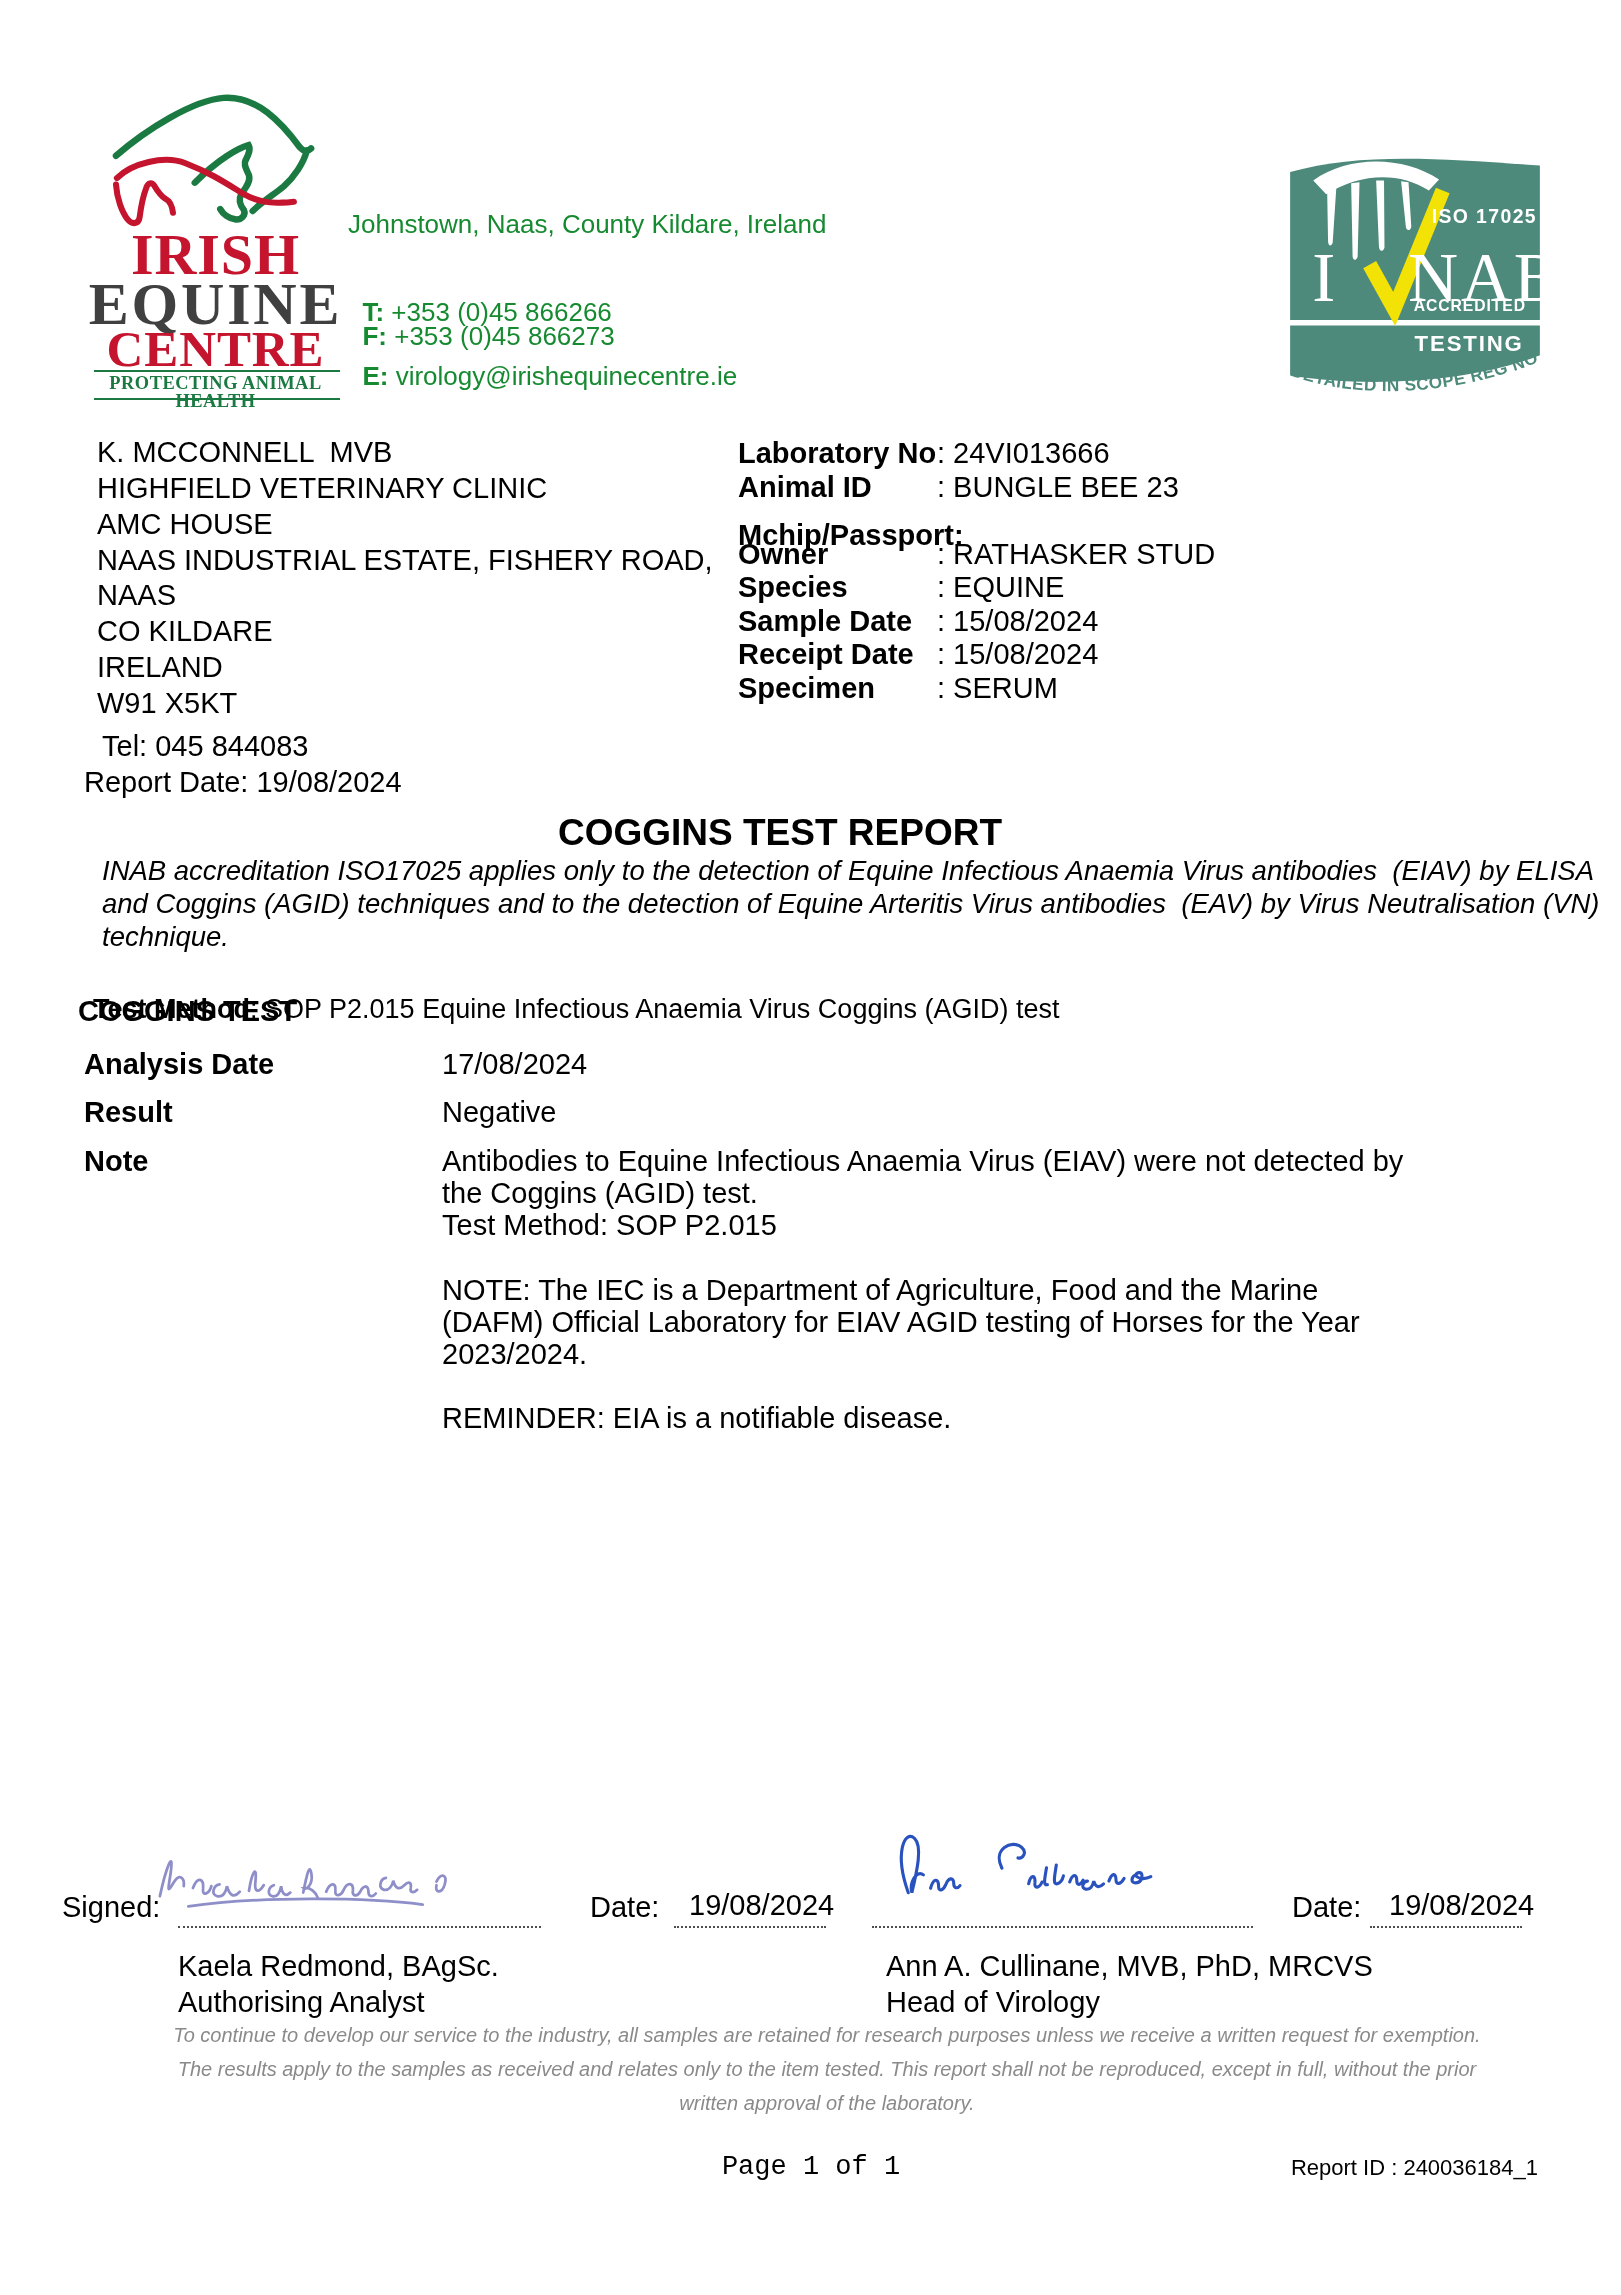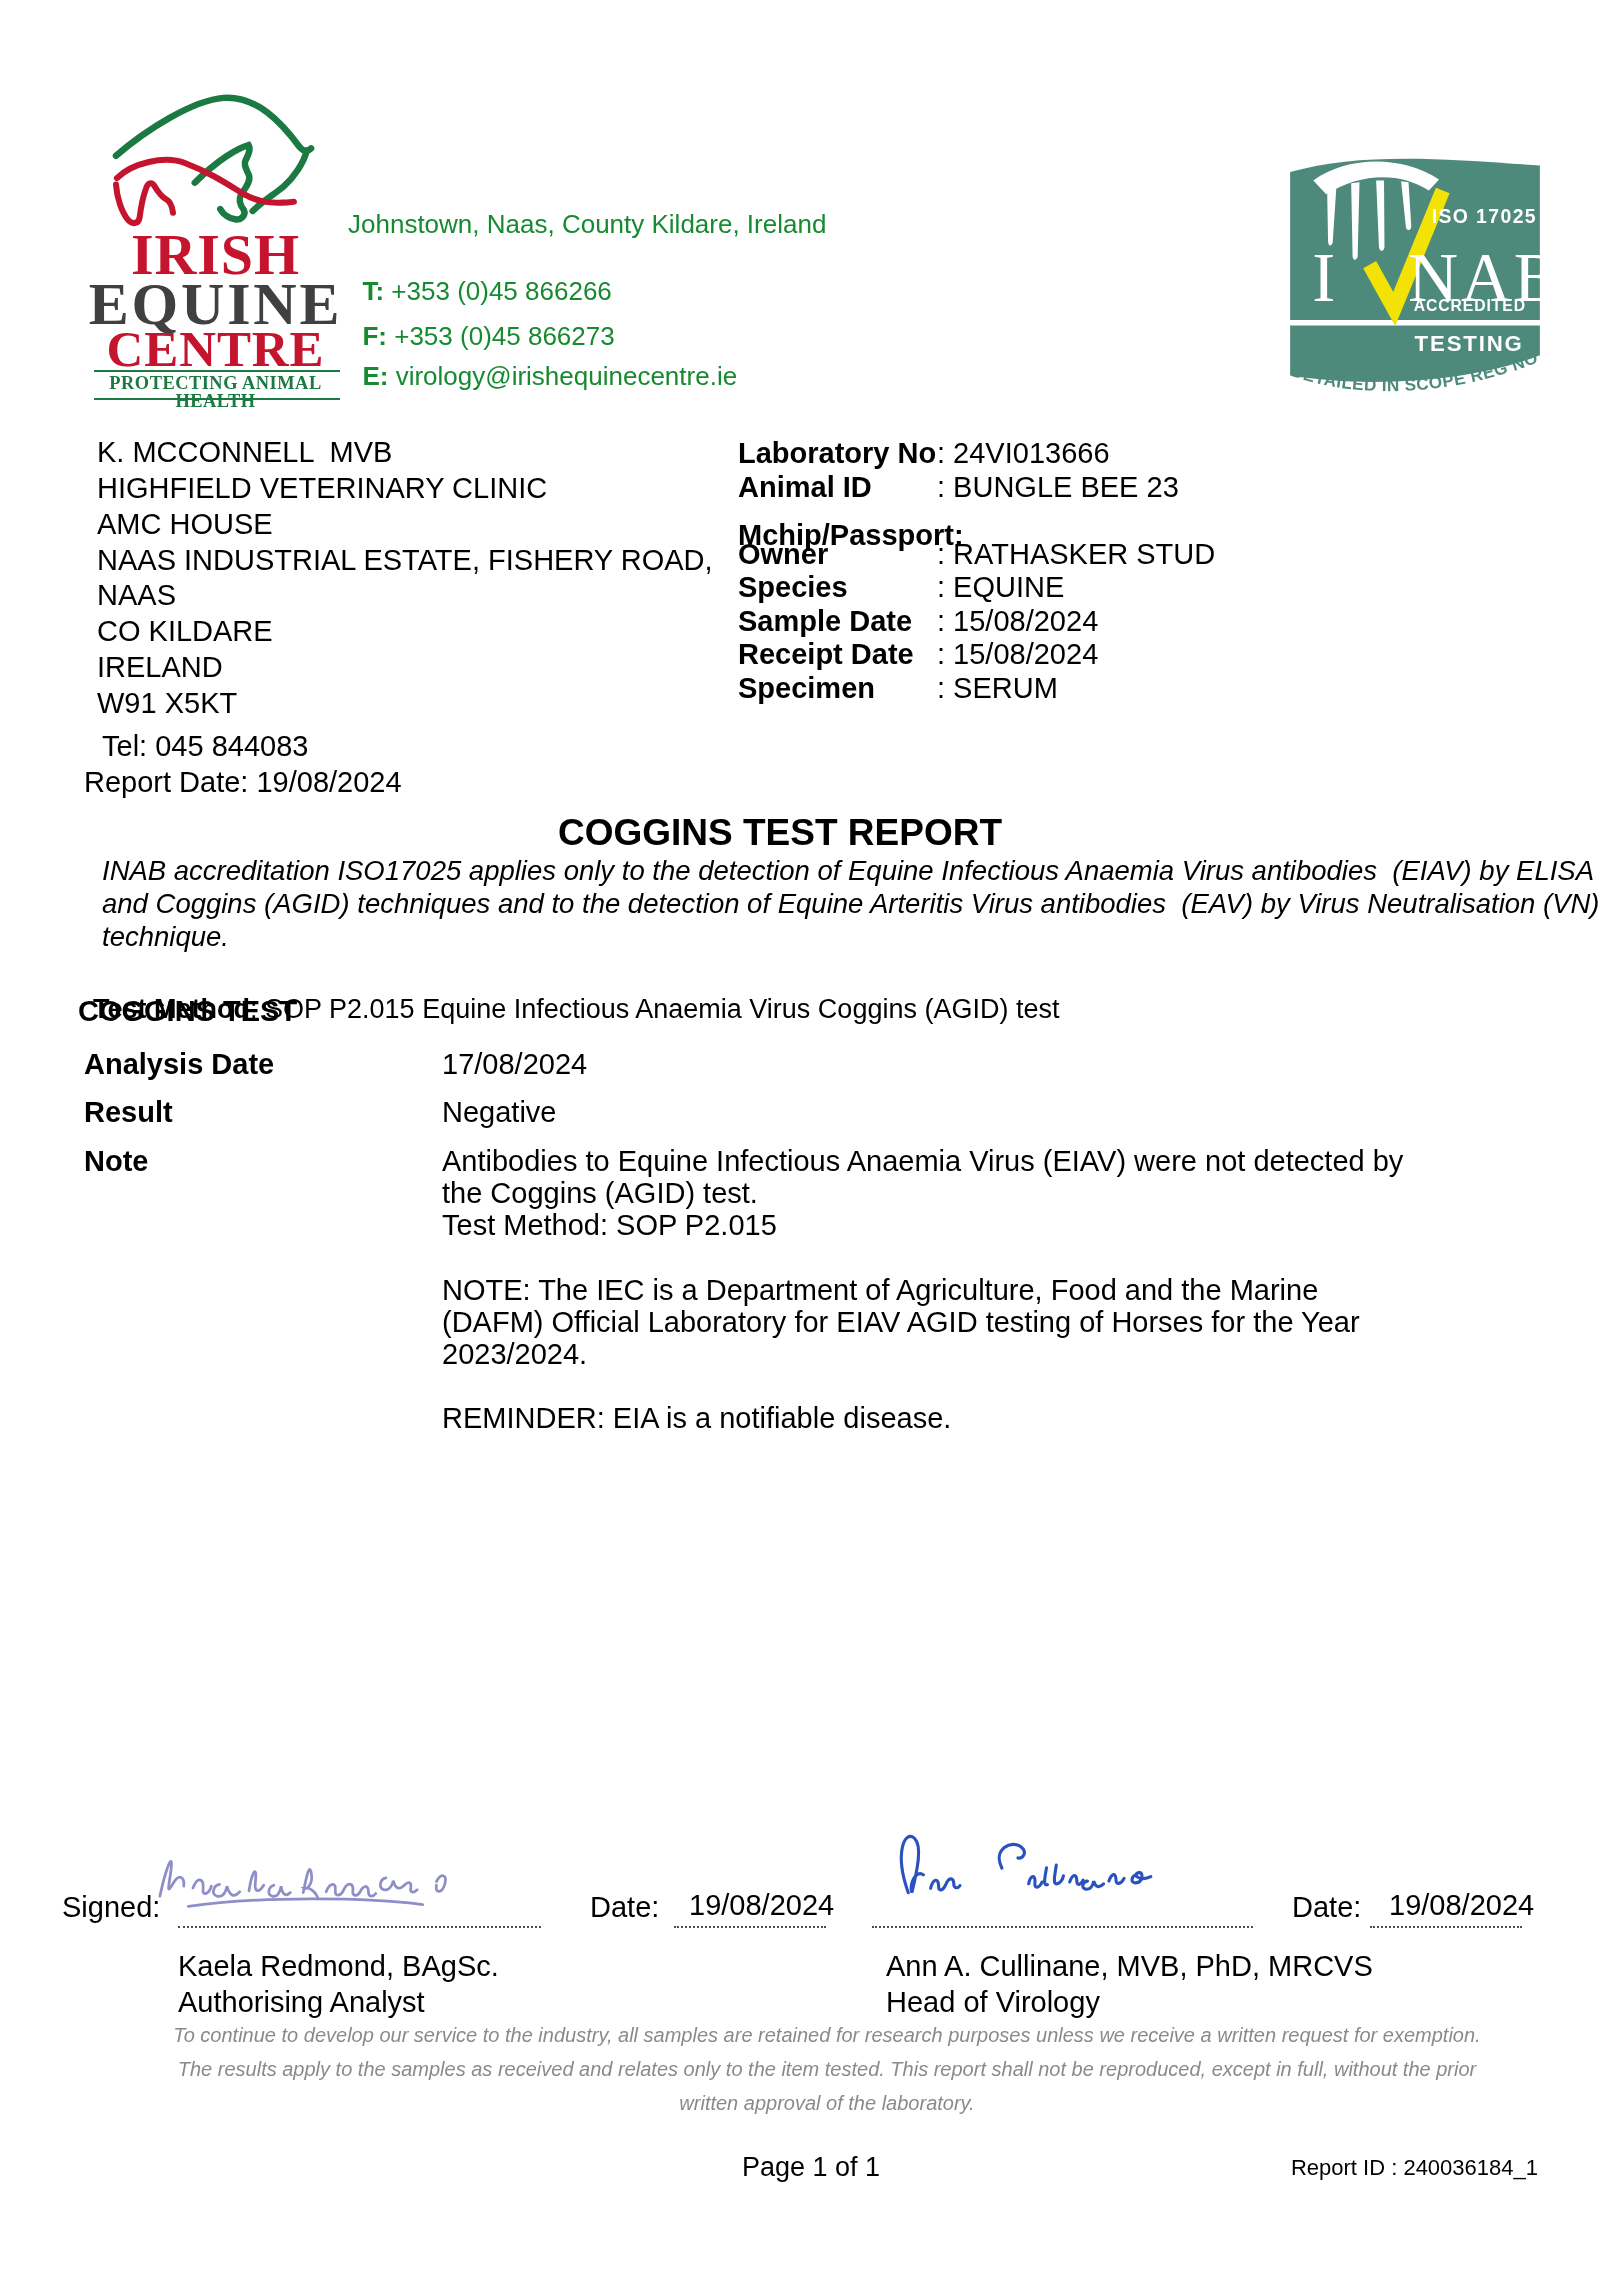--- a/index.html
+++ b/index.html
@@ -55,21 +55,21 @@
 </svg>
 
 <div class="abs wordmark wm-irish">IRISH</div>
 <div class="abs wordmark wm-equine">EQUINE</div>
 <div class="abs wordmark wm-centre">CENTRE</div>
 <div class="wm-rule" style="top:370px;"></div>
 <div class="abs wordmark wm-tagline">PROTECTING ANIMAL HEALTH</div>
 <div class="wm-rule" style="top:398px;"></div>
 
 <div class="abs contact line" style="left:348px;top:209px;">Johnstown, Naas, County Kildare, Ireland</div>
-<div class="abs contact line" style="left:348px;top:245px;">
+<div class="abs contact line" style="left:348px;top:266px;">
   <b>T:</b><span> +353 (0)45 866266</span>
 </div>
 <div class="abs contact line" style="left:348px;top:290px;">
   <b>F:</b><span> +353 (0)45 866273</span>
 </div>
 <div class="abs contact line" style="left:348px;top:330px;">
   <b>E:</b><span> virology@irishequinecentre.ie</span>
 </div>
 
 <svg class="abs" style="left:1290px;top:148px;" width="250" height="259" viewBox="0 0 540 560">
@@ -194,15 +194,15 @@
 <div class="abs dotted" style="left:1370px;top:1926px;width:152px;"></div>
 
 <div class="abs line" style="left:178px;top:1950px;font-size:29px;">Kaela Redmond, BAgSc.</div>
 <div class="abs line" style="left:178px;top:1986px;font-size:29px;">Authorising Analyst</div>
 <div class="abs line" style="left:886px;top:1950px;font-size:29px;">Ann A. Cullinane, MVB, PhD, MRCVS</div>
 <div class="abs line" style="left:886px;top:1986px;font-size:29px;">Head of Virology</div>
 
 <div class="abs disc line" style="top:2024px;">To continue to develop our service to the industry, all samples are retained for research purposes unless we receive a written request for exemption.</div>
 <div class="abs disc line" style="top:2058px;">The results apply to the samples as received and relates only to the item tested. This report shall not be reproduced, except in full, without the prior</div>
 <div class="abs disc line" style="top:2092px;">written approval of the laboratory.</div>
-<div class="abs pageno line" style="top:2152px;">Page 1 of 1</div>
+<div class="abs pageno line" style="top:2152px;font-family:Liberation Mono, monospace;">Page 1 of 1</div>
 <div class="abs repid line" style="top:2155px;">Report ID : 240036184_1</div>
 
 
 </body></html>

